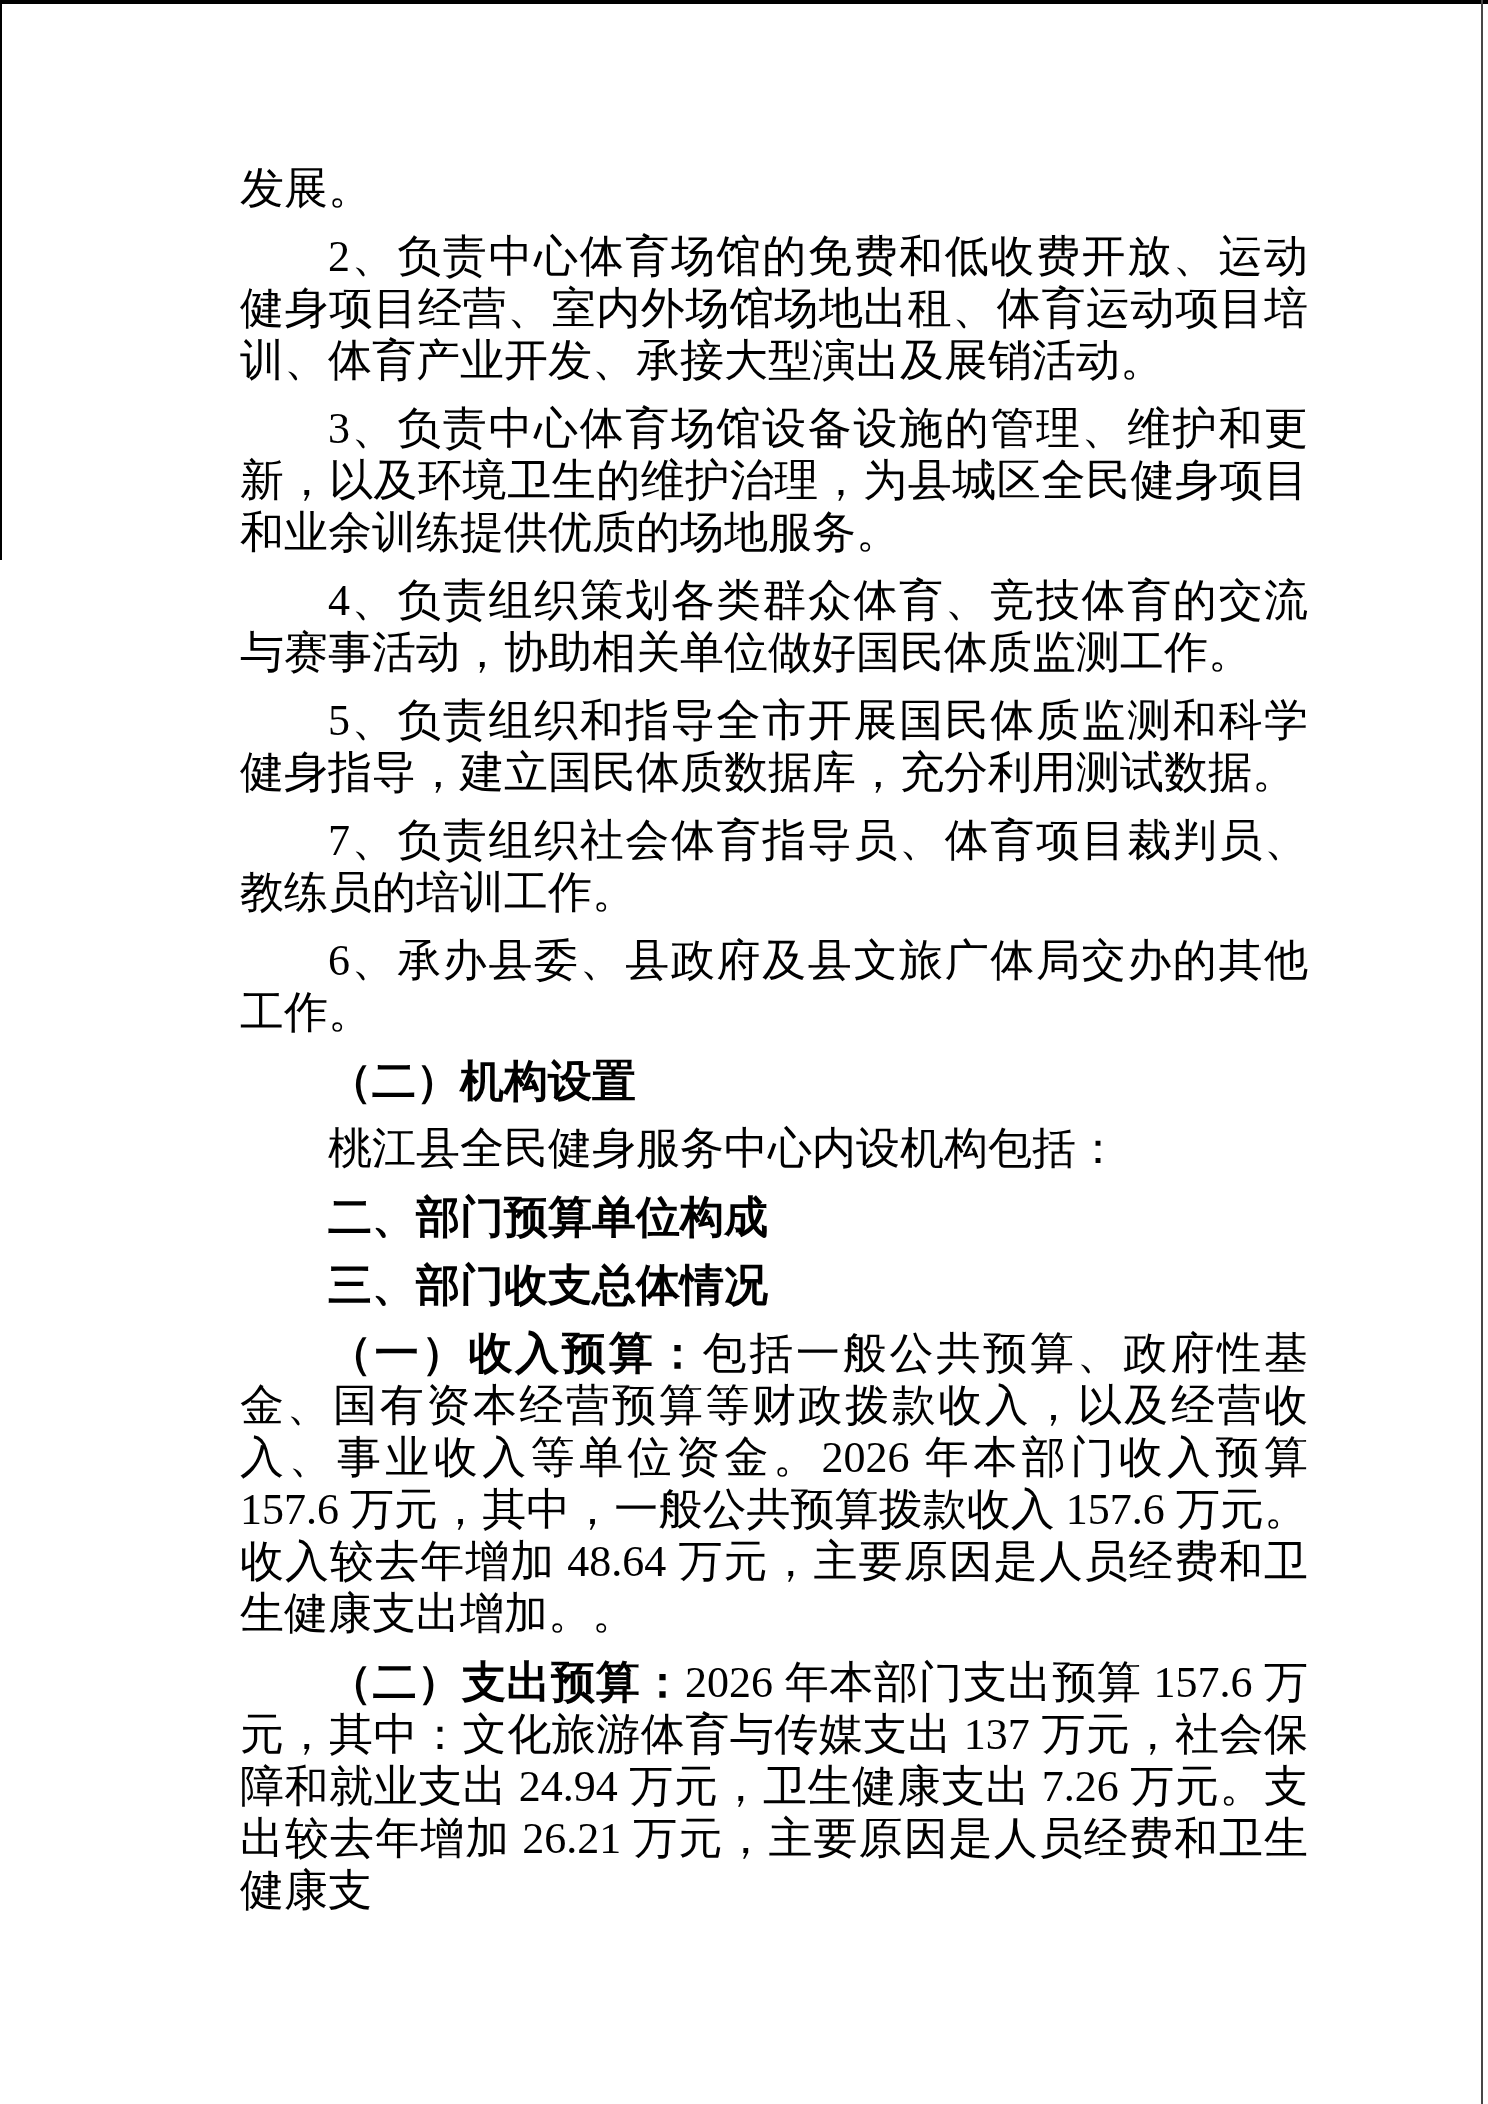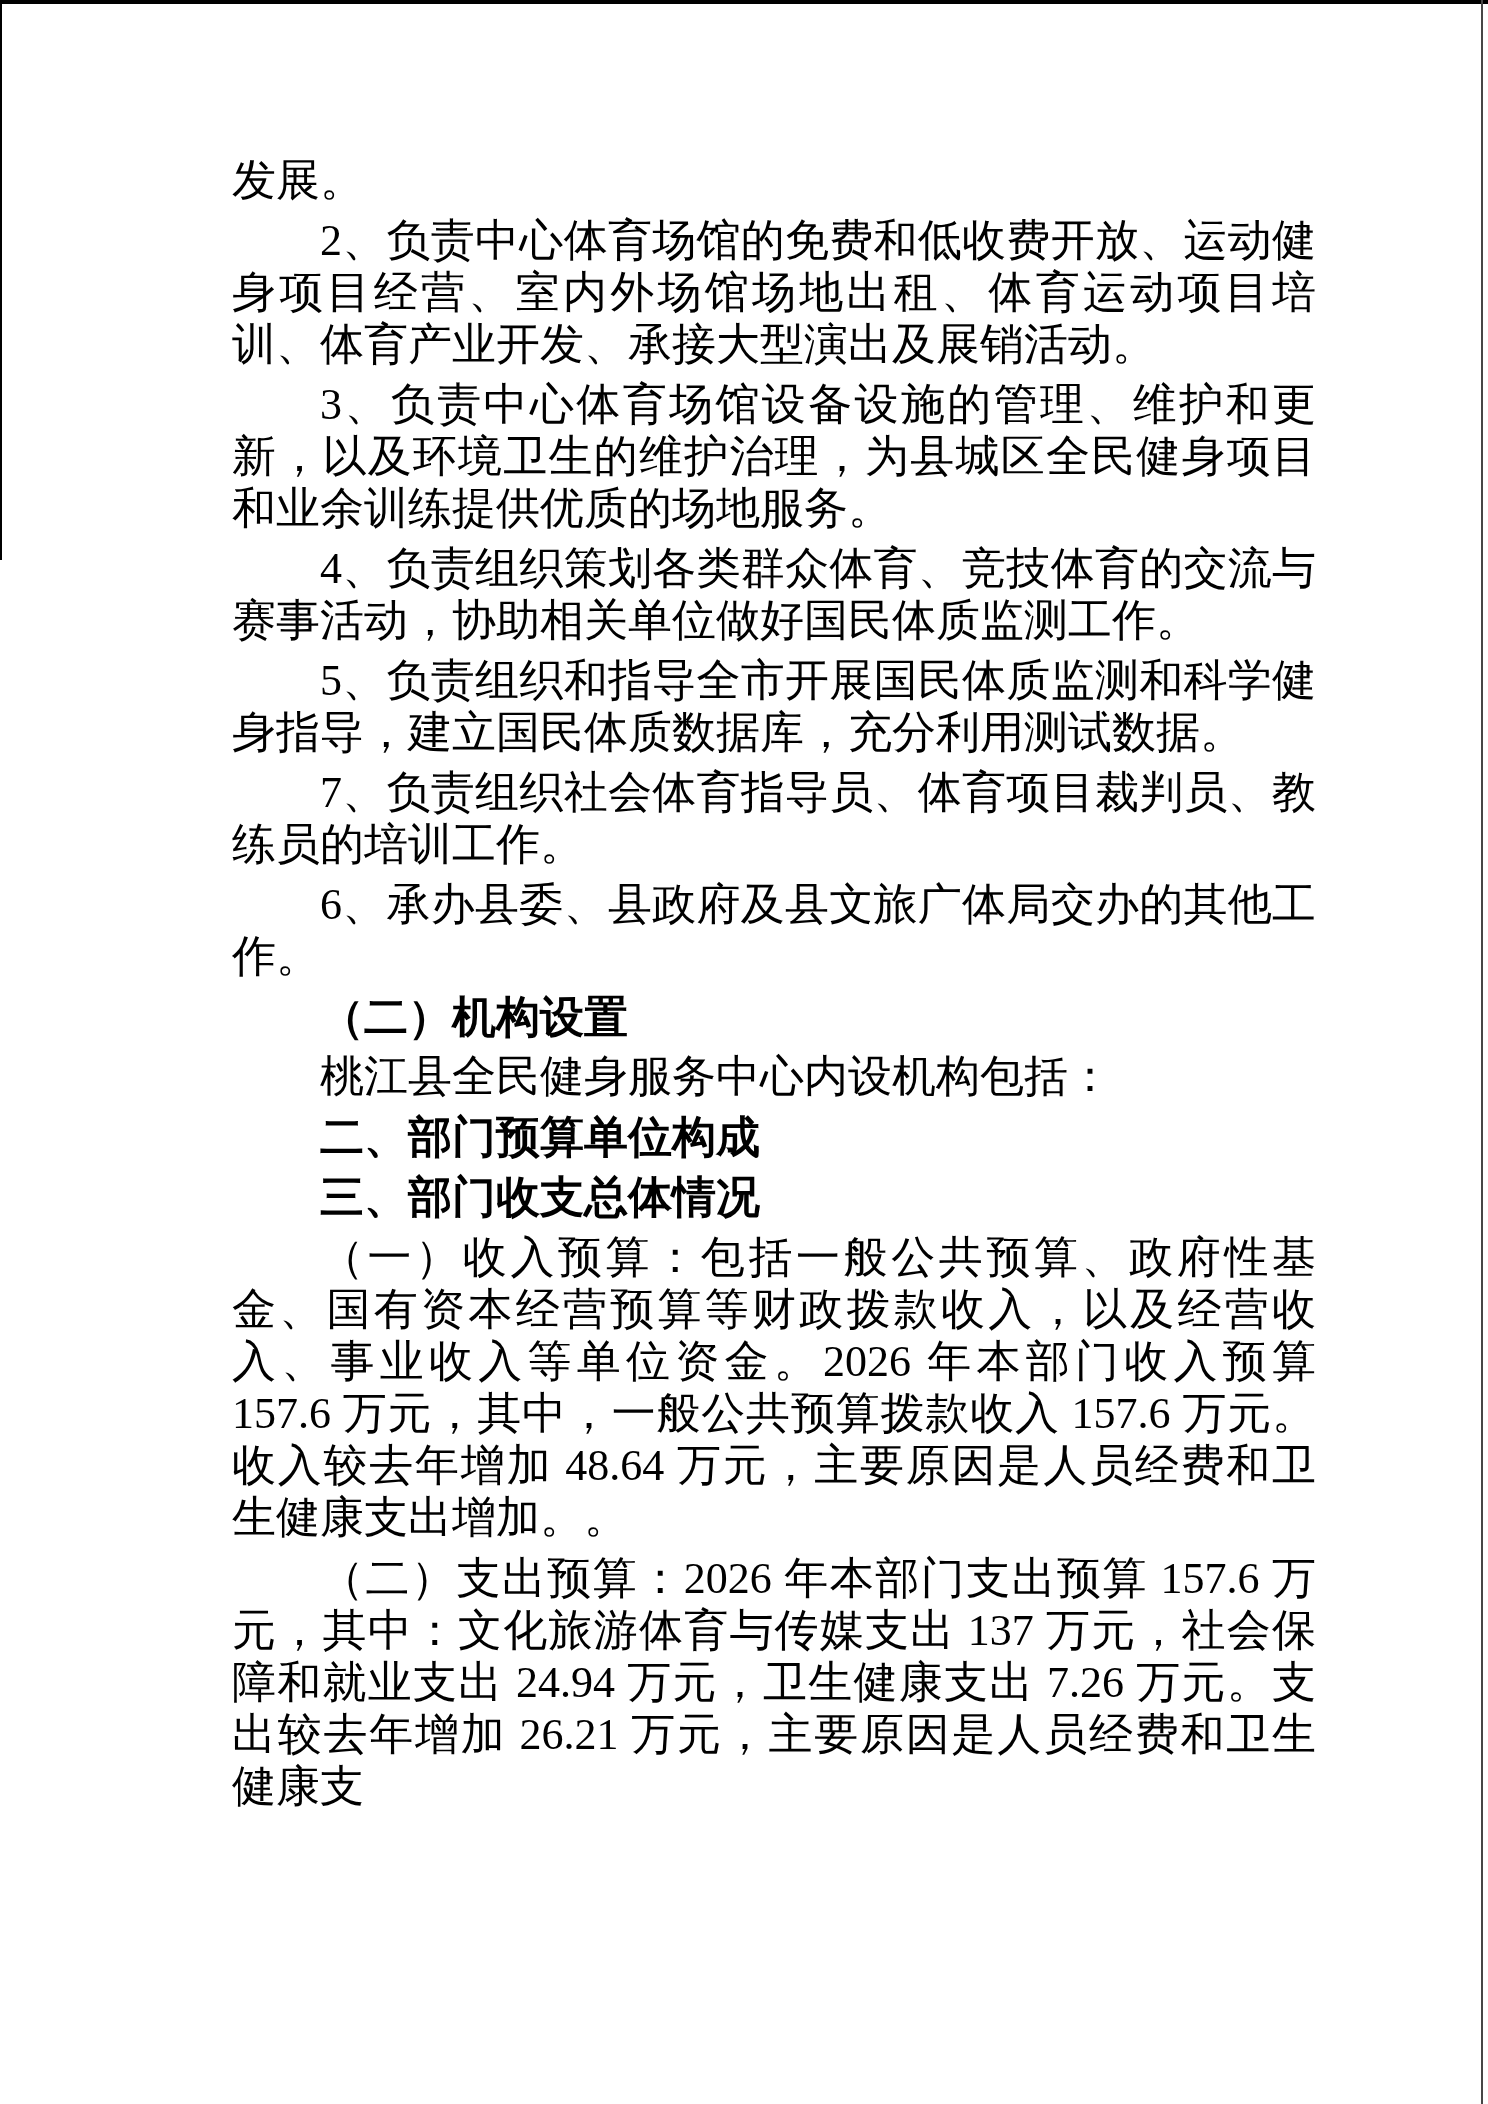--- a/index.html
+++ b/index.html
@@ -31,32 +31,32 @@
     position: absolute;
     left: 224px;
     top: 147px;
     width: 1100px;
     font-size: 44px;
     line-height: 52px;
     text-align: justify;
     text-justify: inter-ideograph;
   }
   .text-block p {
-    margin: 8px;
+    margin: 16px;
     padding: 0;
   }
   p.indent { text-indent: 2em; }
   p.heading {
     font-family: "Liberation Sans", "DejaVu Sans", sans-serif;
     font-weight: bold;
     text-indent: 2em;
   }
   .lead {
     font-family: "Liberation Sans", "DejaVu Sans", sans-serif;
-    font-weight: normal;
+    font-weight: bold;
   }
 </style>
 </head>
 <body>
 
 <div class="edge-top"></div>
 <div class="edge-left"></div>
 <div class="edge-right"></div>
 
 <main class="text-block">

